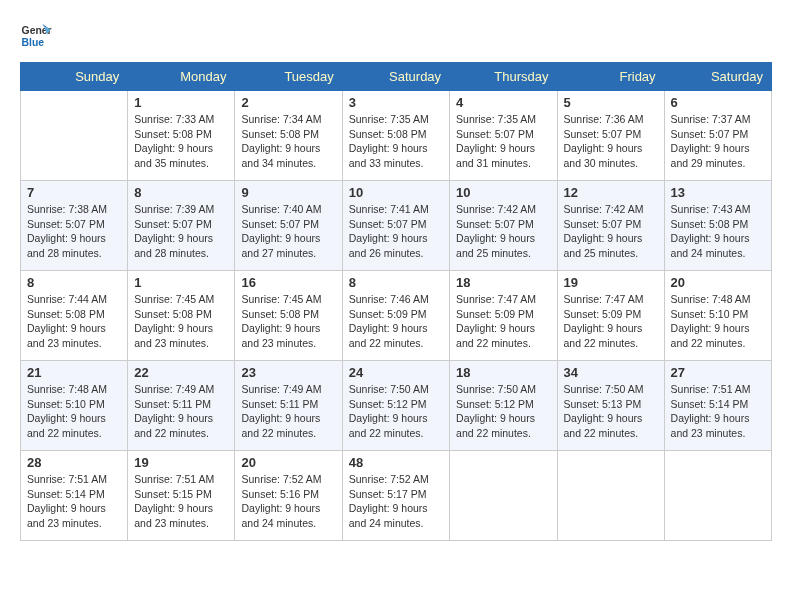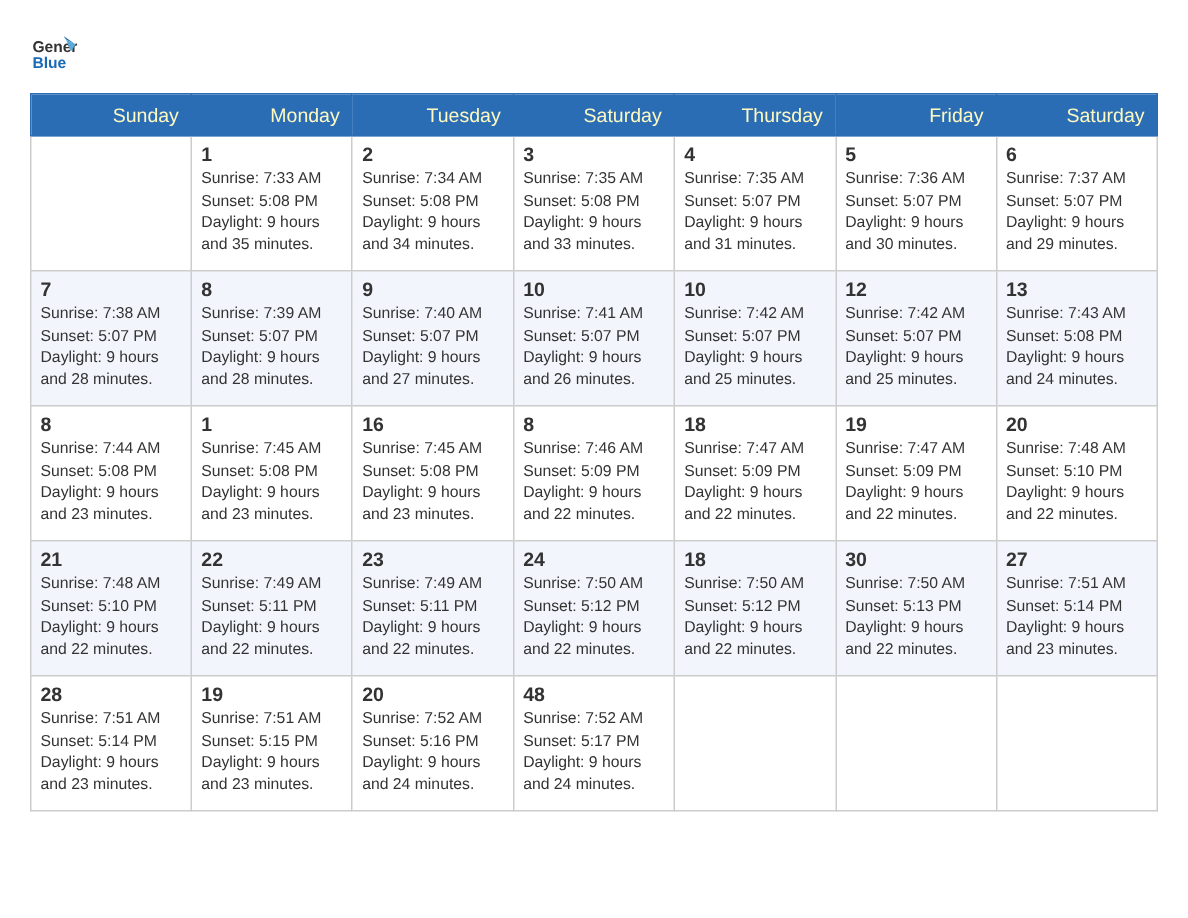--- a/index.html
+++ b/index.html
@@ -210,21 +210,21 @@
         </td>
         <td>
           <div class="day-number">24</div>
           <div class="day-info">Sunrise: 7:50 AM<br>Sunset: 5:12 PM<br>Daylight: 9 hours and 22 minutes.</div>
         </td>
         <td>
           <div class="day-number">18</div>
           <div class="day-info">Sunrise: 7:50 AM<br>Sunset: 5:12 PM<br>Daylight: 9 hours and 22 minutes.</div>
         </td>
         <td>
-          <div class="day-number">30</div>
+          <div class="day-number">34</div>
           <div class="day-info">Sunrise: 7:50 AM<br>Sunset: 5:13 PM<br>Daylight: 9 hours and 22 minutes.</div>
         </td>
         <td>
           <div class="day-number">27</div>
           <div class="day-info">Sunrise: 7:51 AM<br>Sunset: 5:14 PM<br>Daylight: 9 hours and 23 minutes.</div>
         </td>
       </tr>
       <tr>
         <td>
           <div class="day-number">28</div>

